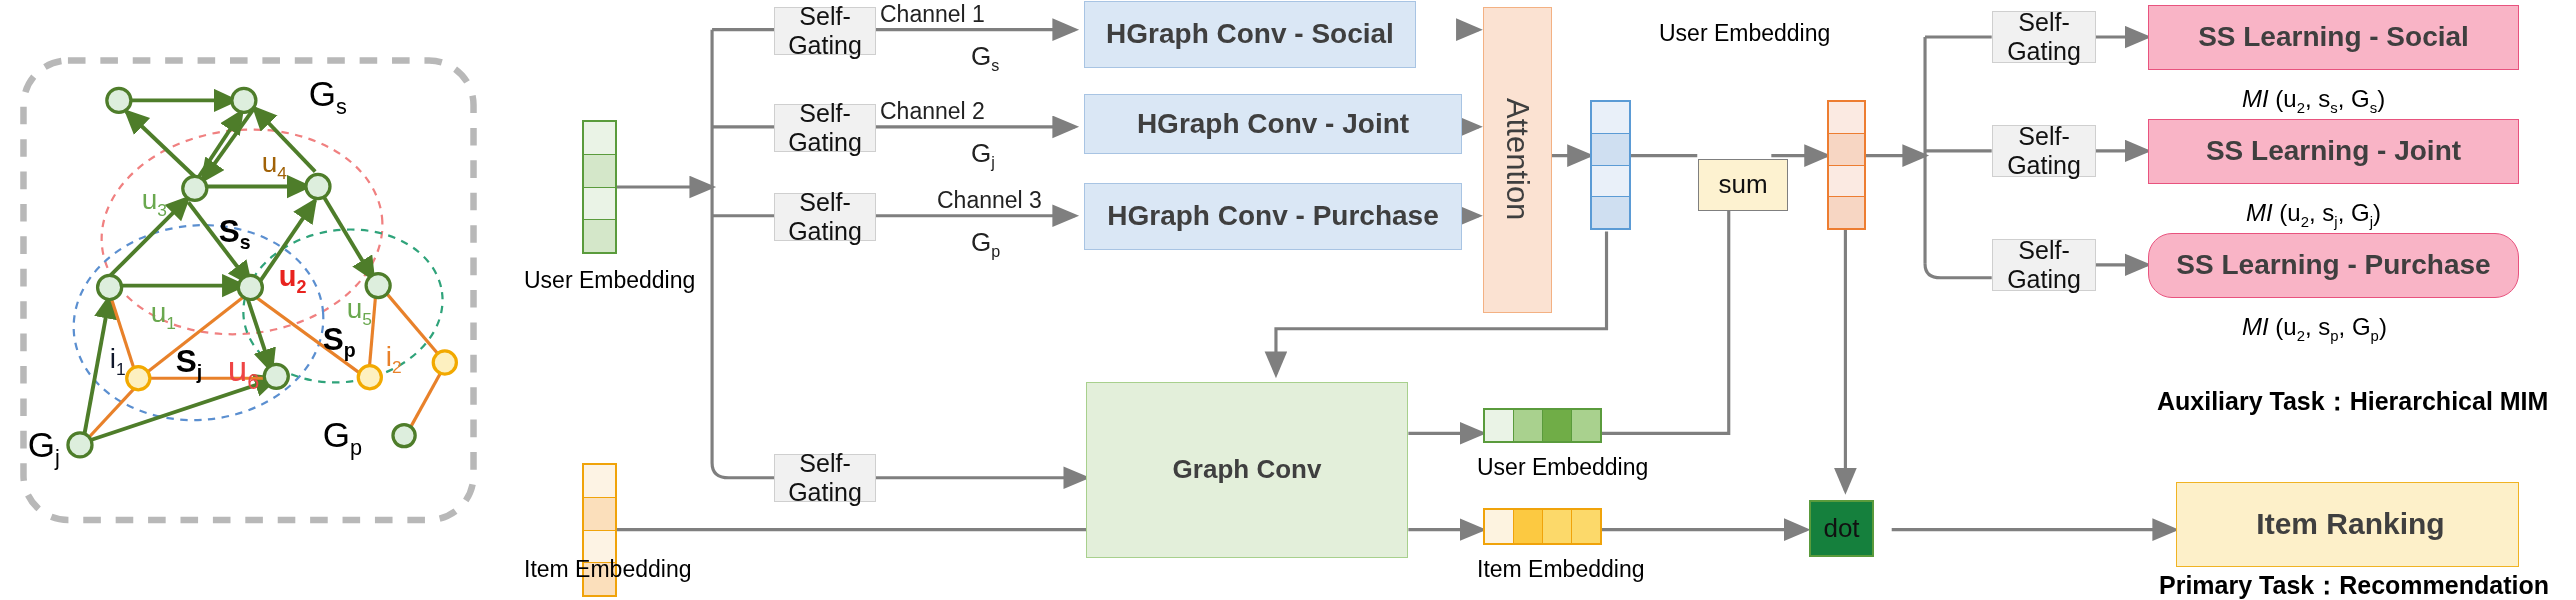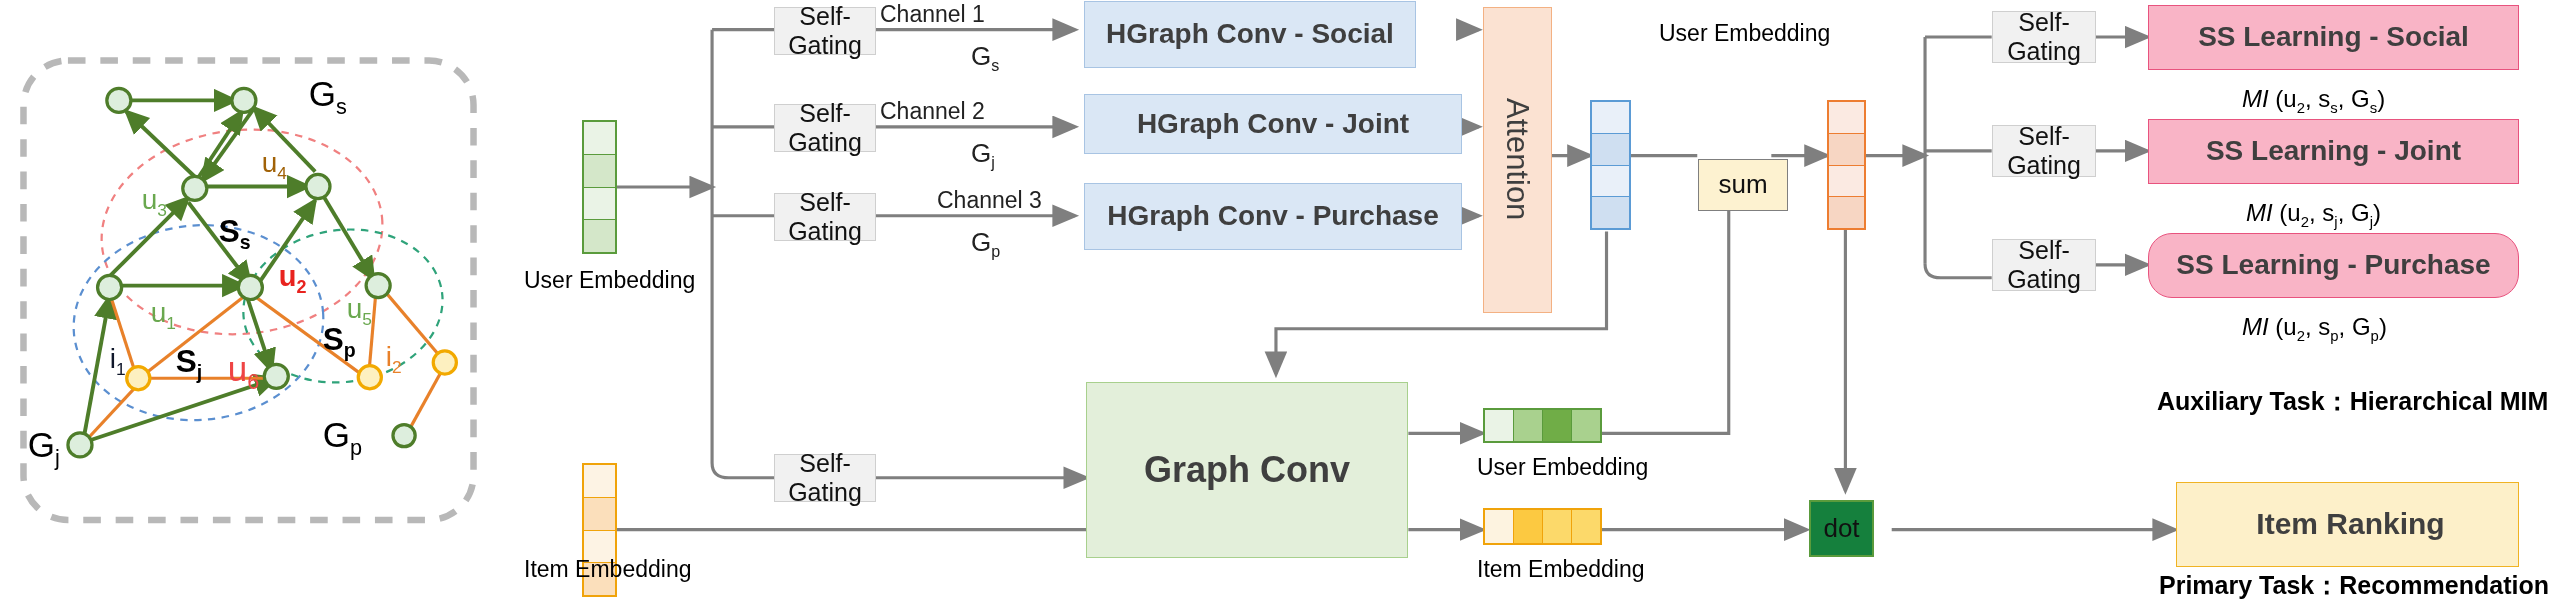--- a/index.html
+++ b/index.html
@@ -9,21 +9,21 @@
   
   .box{position:absolute;box-sizing:border-box;display:flex;align-items:center;
        justify-content:center;text-align:center;line-height:1.15;}
   .gate{background:#f1f1f1;border:1.9px solid #cfcfcf;font-size:25px;color:#111;}
   .hgraph{background:#dae7f5;border:1.9px solid #a8c4e3;font-size:28px;font-weight:bold;color:#3f3f3f;}
   .ss{background:#f9b4c6;border:1.9px solid #e8537e;font-size:28px;font-weight:bold;color:#3f3f3f;}
   .attention{background:#fbe2d2;border:1.9px solid #f3b183;font-size:31px;color:#3f3f3f;
              writing-mode:vertical-rl;}
   .sumbox{background:#fdf2d0;border:1.9px solid #7f7f7f;font-size:26px;color:#111;}
   .dotbox{background:#15803d;border:2.8px solid #5a9b3c;font-size:26px;color:#111;}
-  .gconv{background:#e3efda;border:1.9px solid #a8d08d;font-size:36px;font-weight:bold;color:#3f3f3f;}
+  .gconv{background:#e3efda;border:1.9px solid #a8d08d;font-size:26px;font-weight:bold;color:#3f3f3f;}
   .rank{background:#fdf0c9;border:1.9px solid #f0b323;font-size:30px;font-weight:bold;color:#3f3f3f;}
   
   .lbl{position:absolute;font-size:23px;color:#000;white-space:nowrap;}
   .lbl-mi{position:absolute;font-size:24px;color:#000;white-space:nowrap;}
   .lbl-mi i{font-style:italic;}
   .lbl-task{position:absolute;font-size:25px;font-weight:bold;color:#000;white-space:nowrap;}
   .chan{position:absolute;font-size:23px;color:#222;white-space:nowrap;}
   .gsub{position:absolute;font-size:26px;color:#222;white-space:nowrap;}
   sub{font-size:.62em;}
   

